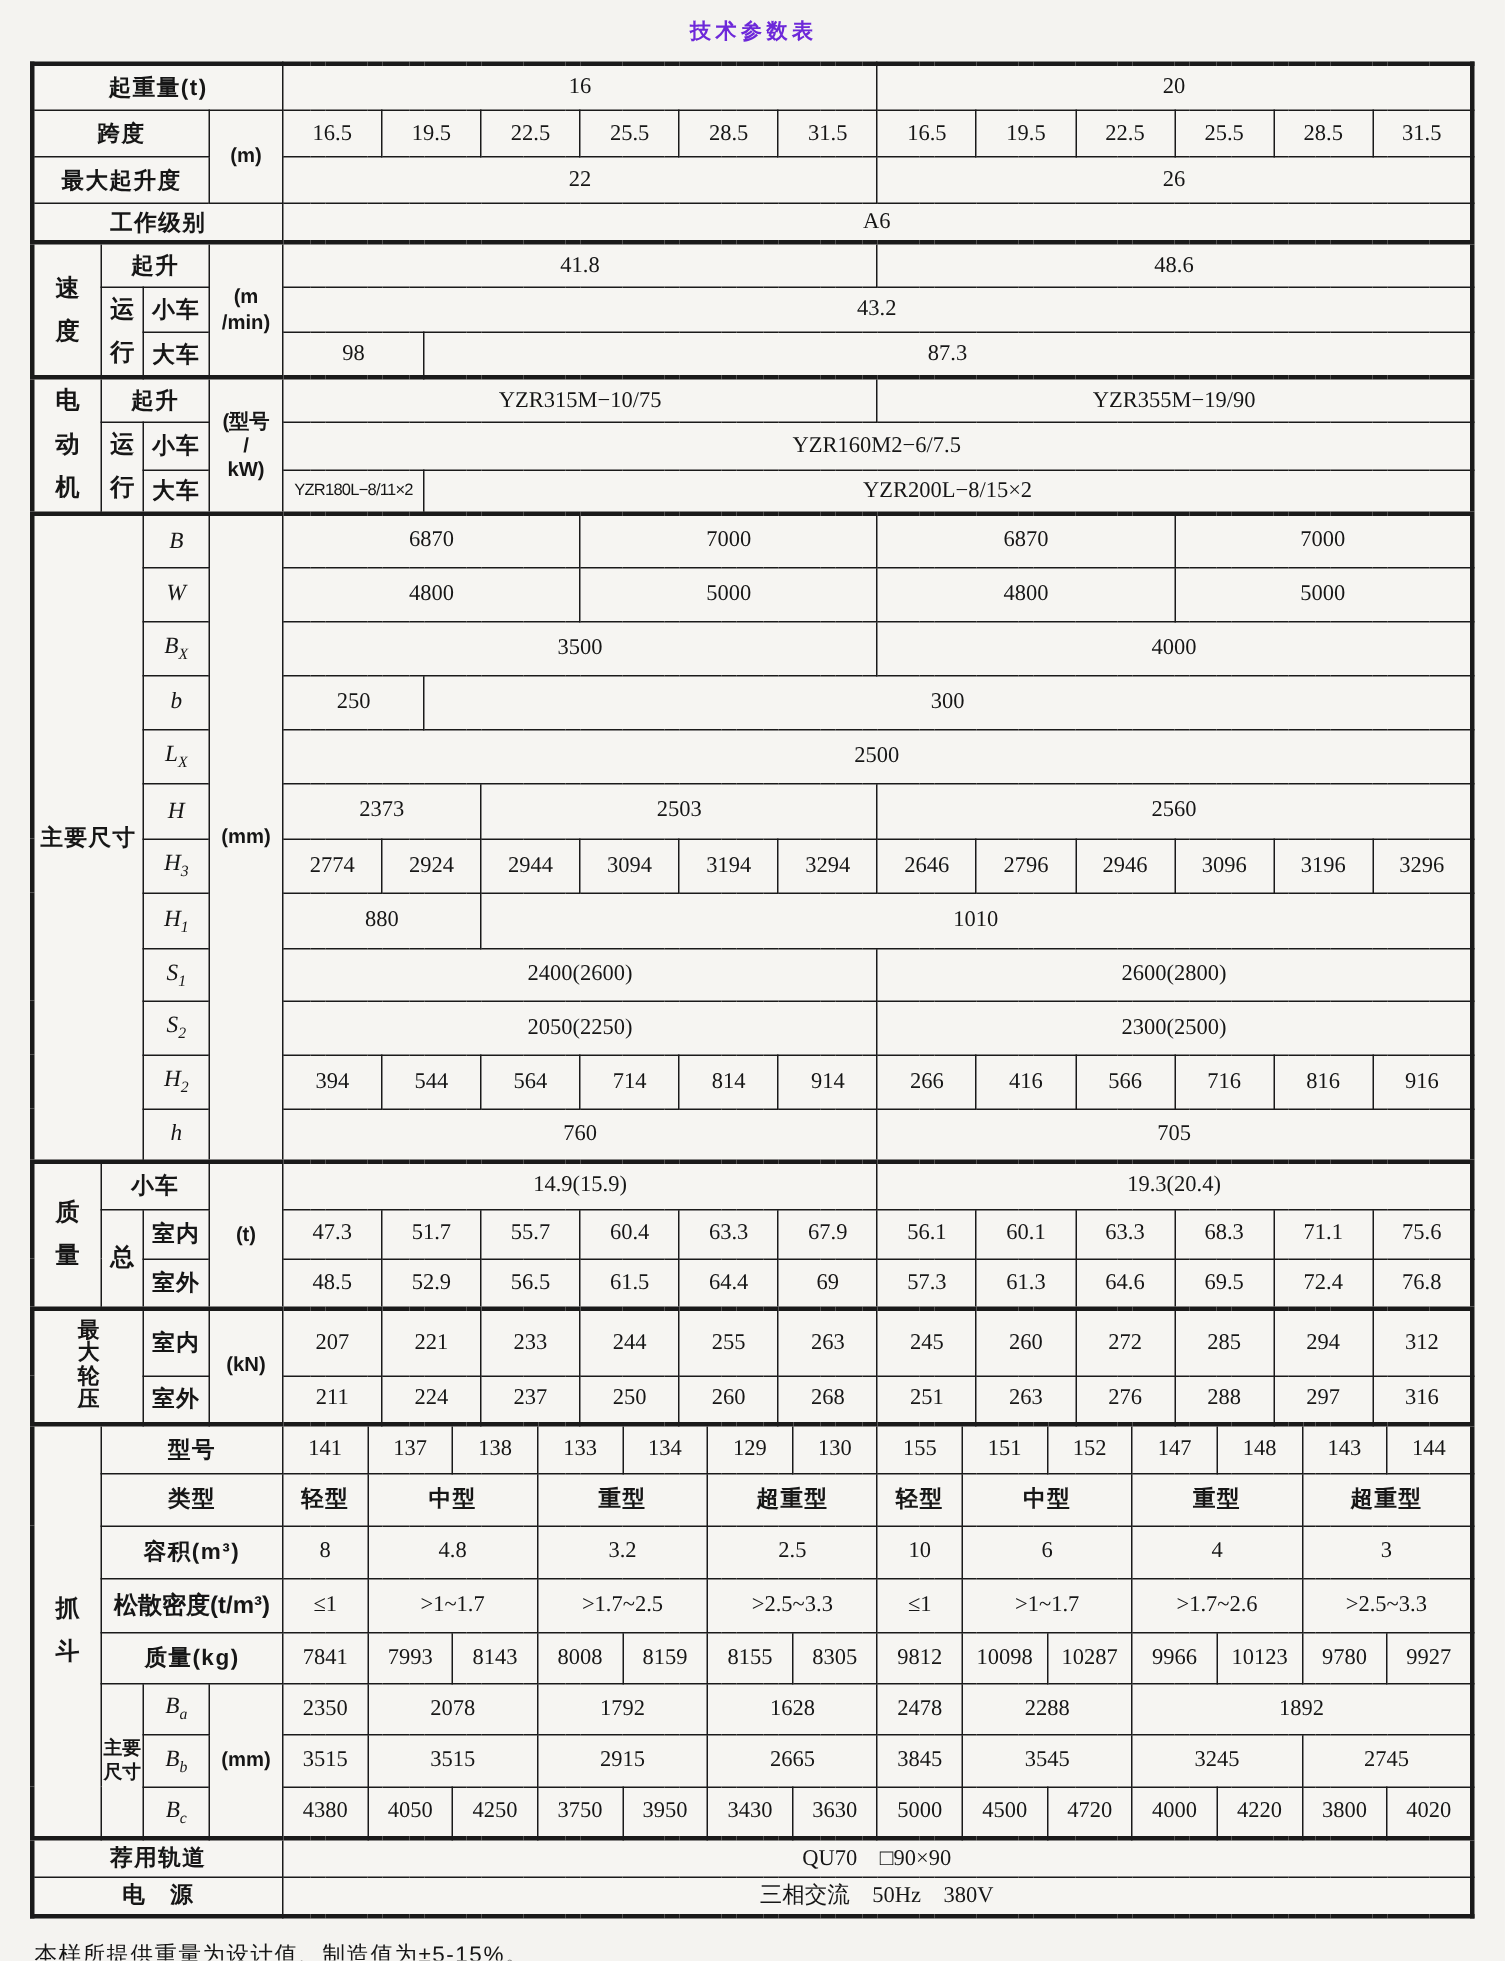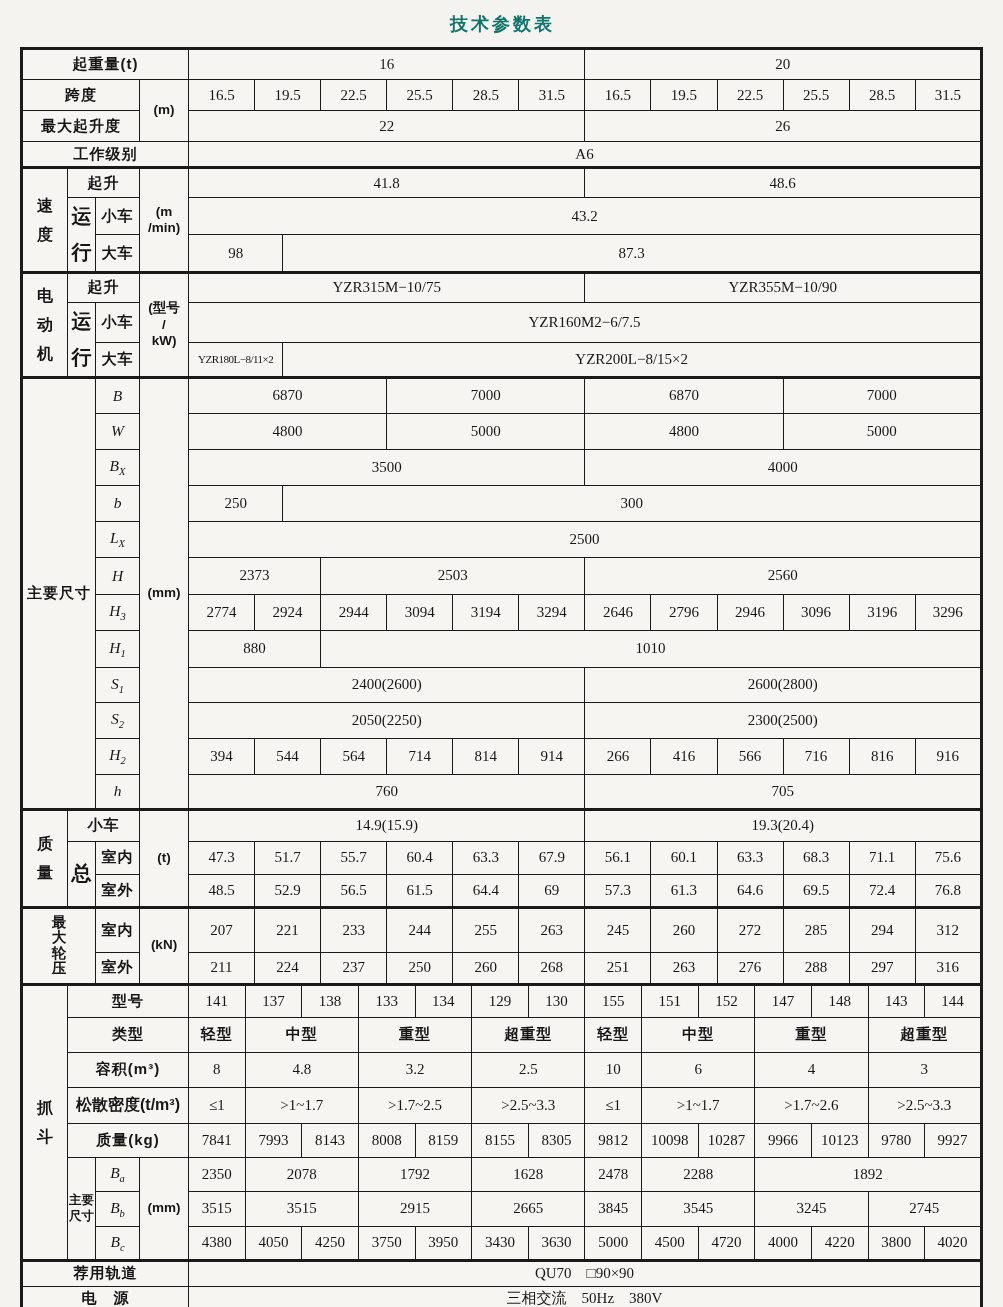--- a/index.html
+++ b/index.html
@@ -5,43 +5,43 @@
   html,body{margin:0;padding:0;}
   body{
     width:1003px;height:1307px;
     background:#f4f3f0;
     color:#161616;
     font-family:"Liberation Sans",sans-serif;
     overflow:hidden;
   }
   .page{padding:10px 18px 0 20px;}
   .title{
-    text-align:center;font-size:18px;font-weight:bold;
-    letter-spacing:3px;margin:2px 0 11px 0;color:#0f766e;
+    text-align:center;font-size:14px;font-weight:bold;
+    letter-spacing:3px;margin:2px 0 11px 0;color:#6d28d9;
   }
   table{
     border-collapse:collapse;table-layout:fixed;
     width:963px;border:3px solid #1a1a1a;
     background:#f6f5f2;
   }
   td{
     border:1px solid #1a1a1a;
     text-align:center;vertical-align:middle;
     padding:0;overflow:hidden;
   }
   tr.tk td{border-top-width:3px;}
   .num{font-family:"Liberation Serif",serif;font-size:15px;}
-  .sm{font-family:Liberation Serif, serif;font-size:11px;letter-spacing:-0.5px;}
+  .sm{font-family:Liberation Sans, sans-serif;font-size:11px;letter-spacing:-0.5px;}
   .lbl{font-weight:bold;font-size:15px;letter-spacing:1px;}
   .lblc{font-weight:bold;font-size:15px;letter-spacing:1px;}
   .lbls{font-weight:bold;font-size:16px;letter-spacing:0;}
   .lbl2{font-weight:bold;font-size:12.5px;line-height:1.3;padding:0 1px;word-break:break-all;letter-spacing:0;}
   .unit{font-weight:bold;font-size:13.5px;white-space:pre-line;line-height:1.2;letter-spacing:0;}
   .vt{font-weight:bold;font-size:16px;word-break:break-all;line-height:1.82;padding:0 14px;}
-  .vtb{font-weight:bold;font-size:20px;word-break:break-all;line-height:1.82;padding:0 2px;}
+  .vtb{font-weight:bold;font-size:16px;word-break:break-all;line-height:1.82;padding:0 2px;}
   .vt2{font-weight:bold;font-size:14.5px;word-break:break-all;line-height:1.05;padding:0 28px;}
   .var{font-family:"Liberation Serif",serif;font-style:italic;font-size:15.5px;}
   .var sub{font-size:10.5px;font-style:italic;}
   .note{font-size:15px;color:#151515;margin:15px 0 0 3px;letter-spacing:1px;}
 </style>
 </head>
 <body>
 
 <div class="page">
   <div class="title">技术参数表</div>
@@ -185,21 +185,21 @@
           <td colspan="10" class="num">98</td>
           <td colspan="74" class="num">87.3</td>
         </tr>
         <tr class="tk" style="height: 30px;">
           <td rowspan="3" class="vt">电动机</td>
           <td colspan="2" class="lbl">起升</td>
           <td rowspan="3" class="unit">(型号
 /
 kW)</td>
           <td colspan="42" class="num">YZR315M−10/75</td>
-          <td colspan="42" class="num">YZR355M−10/90</td>
+          <td colspan="42" class="num">YZR355M−19/90</td>
         </tr>
         <tr style="height: 32px;">
           <td rowspan="2" class="vtb">运行</td>
           <td class="lbl">小车</td>
           <td colspan="84" class="num">YZR160M2−6/7.5</td>
         </tr>
         <tr style="height: 28px;">
           <td class="lbl">大车</td>
           <td colspan="10" class="sm">YZR180L−8/11×2</td>
           <td colspan="74" class="num">YZR200L−8/15×2</td>

